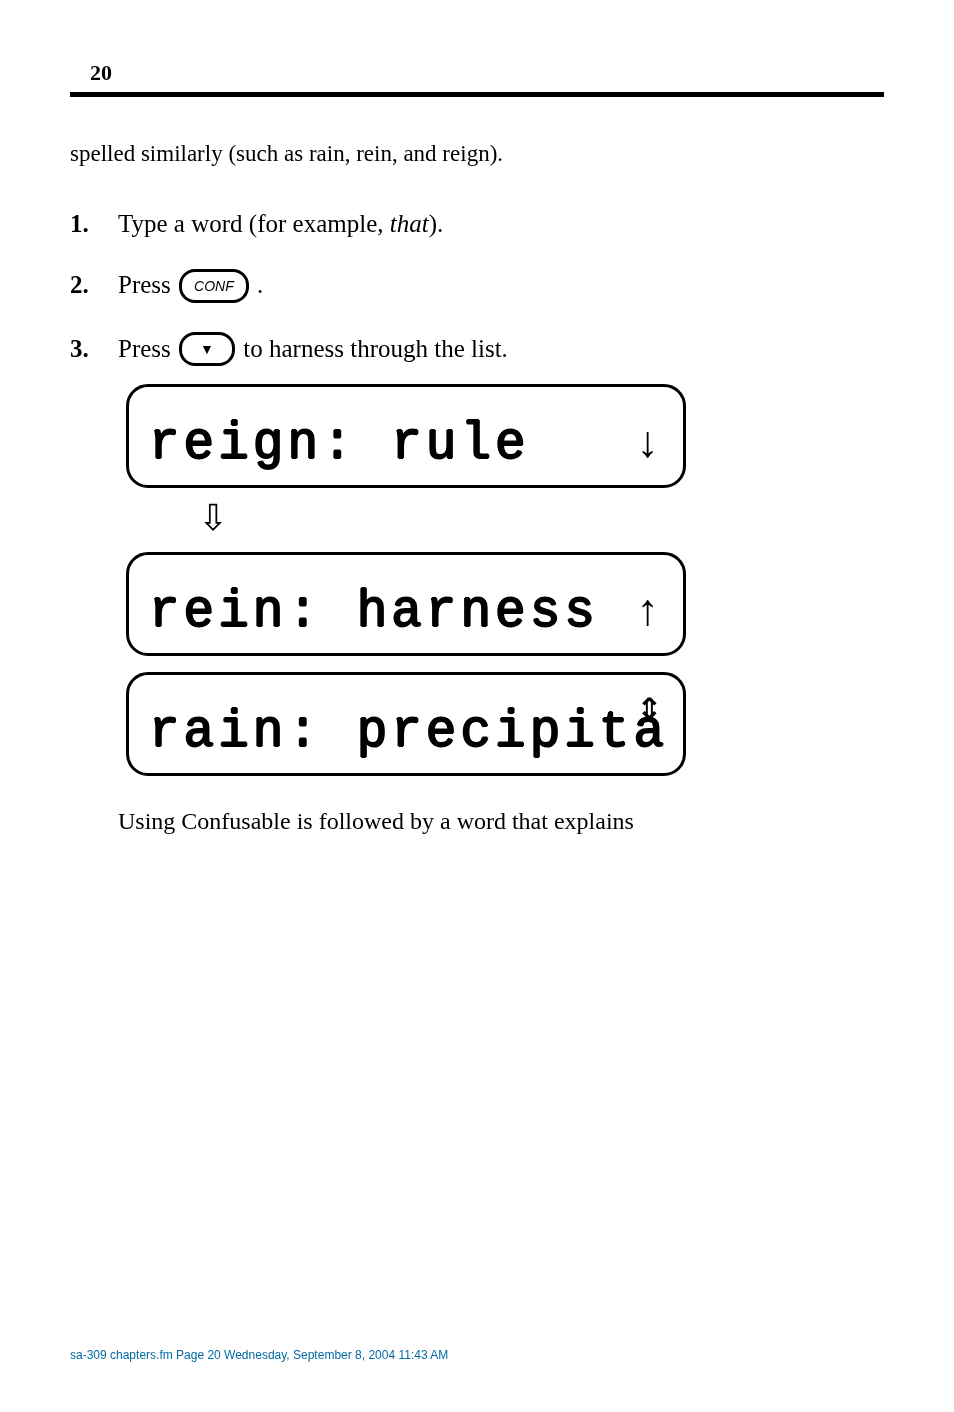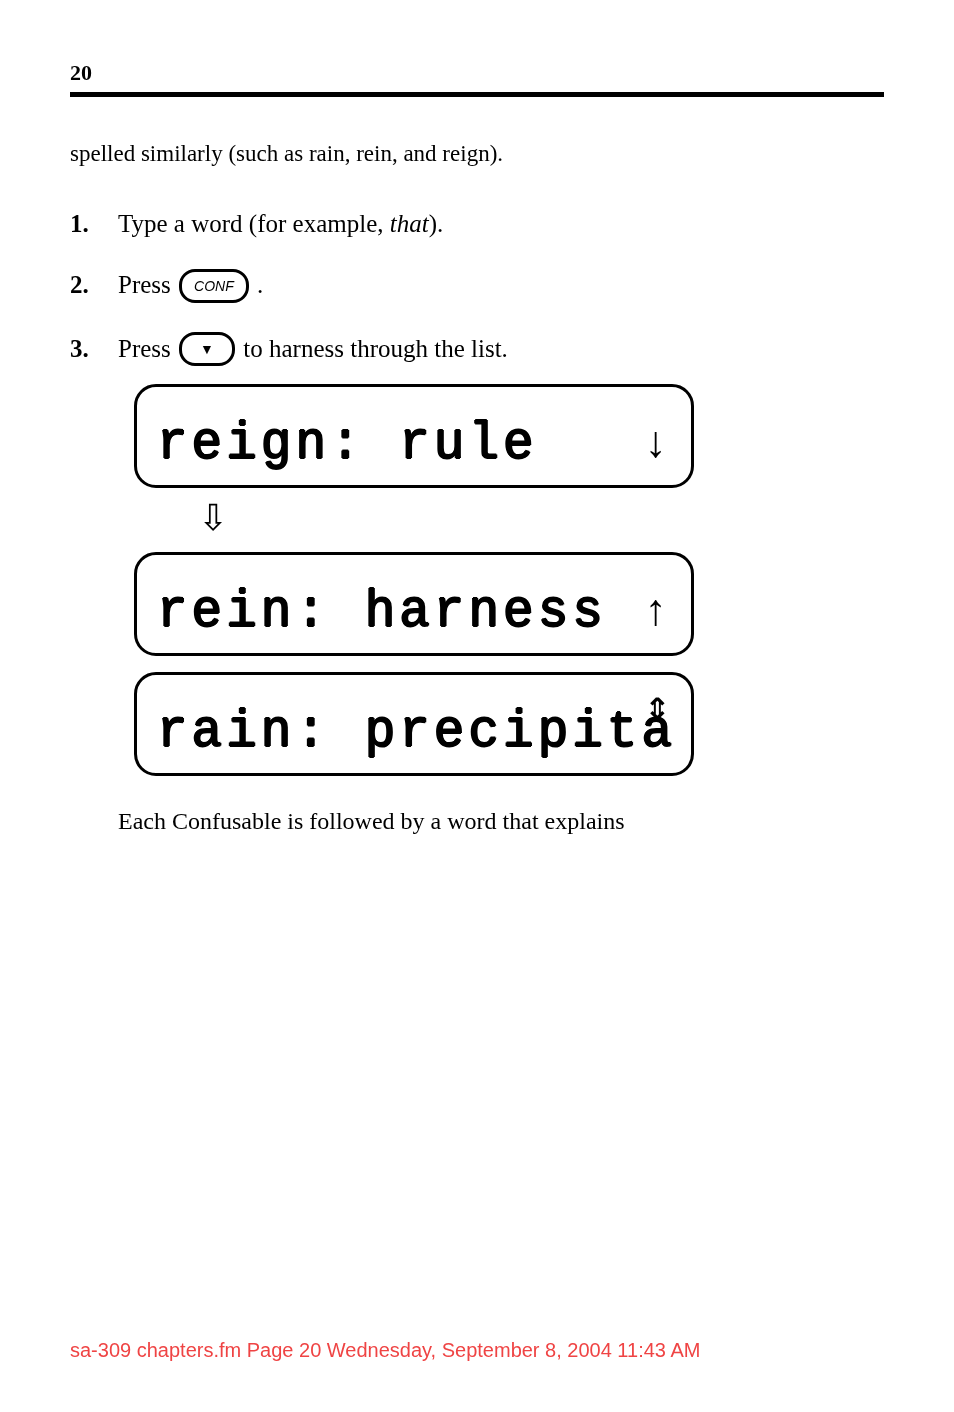--- a/index.html
+++ b/index.html
@@ -12,20 +12,21 @@
     color: #000000;
     position: relative;
   }
   .page {
     padding: 60px 70px 0 70px;
   }
   .header-row {
     display: flex;
     align-items: baseline;
     margin-bottom: 6px;
+    margin-left: 20px;
   }
   .page-num {
     font-weight: bold;
     font-size: 22px;
   }
   .header-title {
     font-size: 22px;
     font-style: italic;
   }
   .hr-thick {
@@ -71,21 +72,21 @@
     margin: 0 2px;
     padding: 0 12px;
     text-align: center;
     font-size: 14px;
     line-height: 28px;
     font-family: Arial, sans-serif;
     font-style: italic;
   }
   .lcd {
     display: block;
-    margin: 16px 0 12px 16px;
+    margin: 16px 0 12px 8px;
     border: 3px solid #000;
     border-radius: 22px;
     width: 560px;
     height: 104px;
     background: #fff;
     position: relative;
     overflow: hidden;
   }
   .lcd-text {
     position: absolute;
@@ -122,23 +123,23 @@
   }
   .tail p {
     font-size: 24px;
     line-height: 1.45;
     margin: 0 0 4px 0;
   }
   .footnote {
     position: absolute;
     left: 70px;
     bottom: 50px;
-    font-size: 20px;
+    font-size: 12px;
     font-family: Arial, Helvetica, sans-serif;
-    color: #ef4444;
+    color: #0369a1;
   }
 </style>
 </head>
 <body>
 
 <div class="page">
   <div class="header-row">
     <div class="page-num">20</div>
   </div>
   <hr class="hr-thick">
@@ -181,21 +182,21 @@
           <span class="lcd-text">rein: harness</span>
           <span class="lcd-arrow">↑</span>
         </div>
 
         <div class="lcd">
           <span class="lcd-text">rain: precipita</span>
           <span class="lcd-arrow combo">⇕</span>
         </div>
 
         <div class="tail">
-          <p>Each Confusable is followed by a word that explains</p>
+          <p>Using Confusable is followed by a word that explains</p>
         </div>
       </div>
     </div>
 
   </div>
 </div>
 
 <div class="footnote">sa-309 chapters.fm  Page 20  Wednesday, September 8, 2004  11:43 AM</div>
 
 </body></html>

